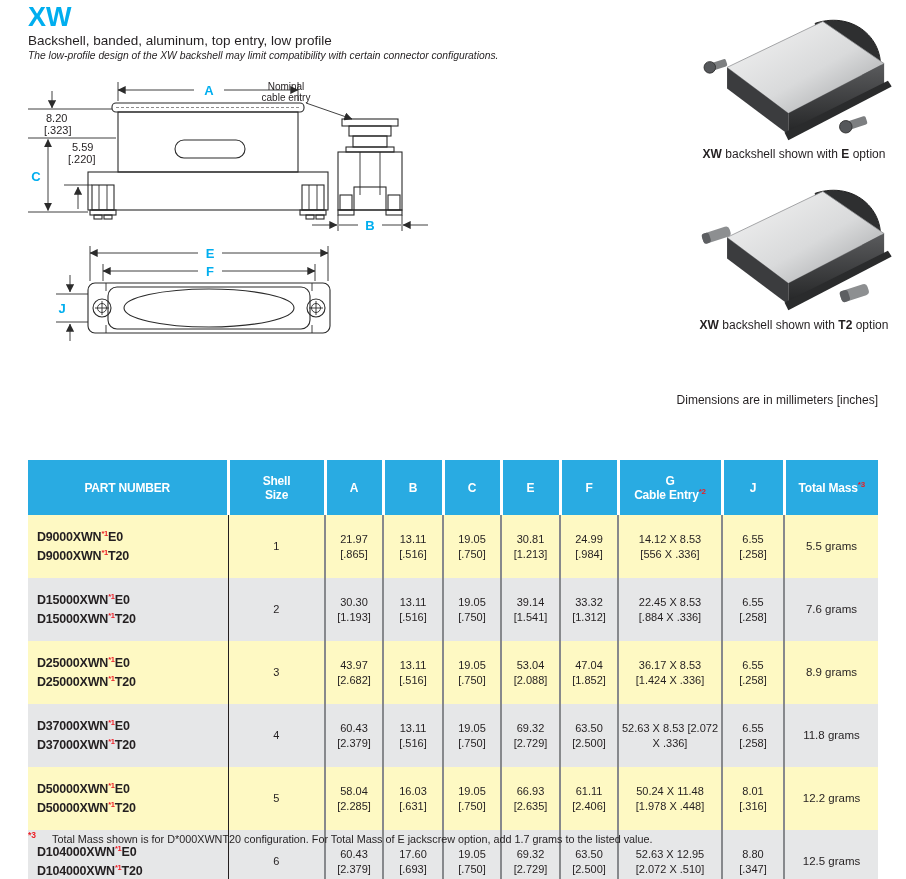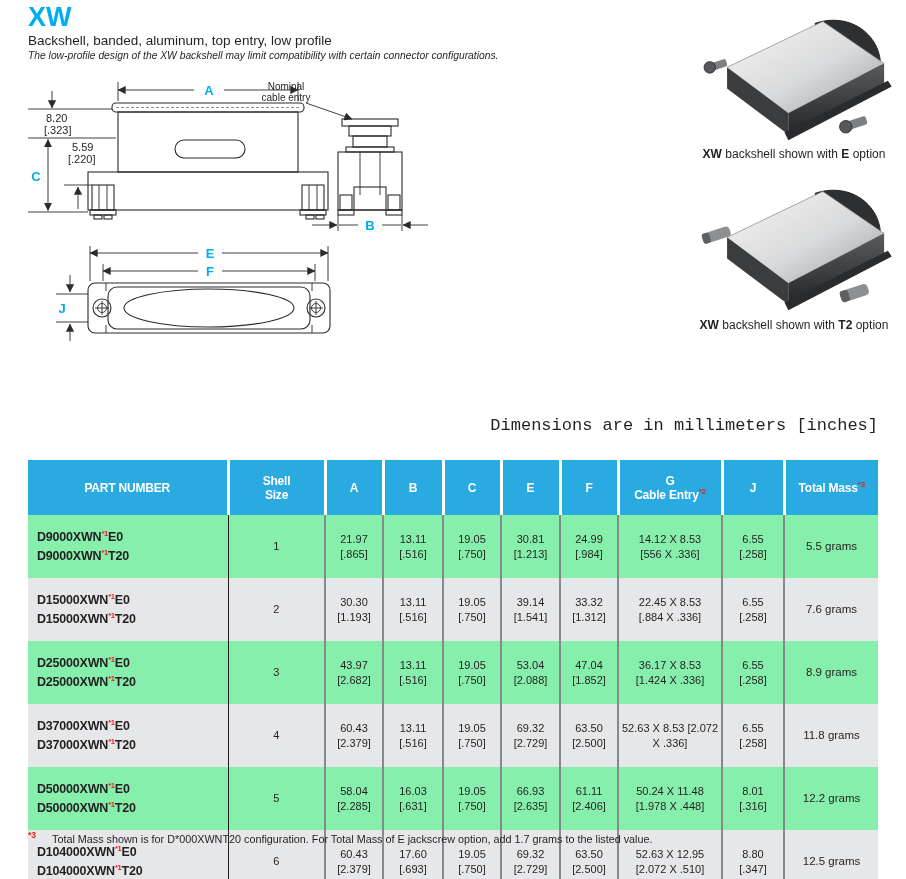--- a/index.html
+++ b/index.html
@@ -17,32 +17,32 @@
   .dw-txt{fill:#231F20;font-size:11px;font-family:"Liberation Sans",sans-serif;}
   .dw-small{fill:#231F20;font-size:10px;font-family:"Liberation Sans",sans-serif;}
   
   .photo{position:absolute;left:700px;width:192px;height:136px;}
   .photo2{top:178px;}
   .photo1{top:8px;}
   .caption{position:absolute;left:682px;width:224px;text-align:center;font-size:12px;}
   .cap1{top:147px;} .cap2{top:318px;}
   .caption b{font-weight:bold;}
   
-  .units{position:absolute;left:28px;top:416px;width:850px;text-align:right;font-size:17px;font-family:Liberation Mono, monospace;}
+  .units{position:absolute;left:28px;top:393px;width:850px;text-align:right;font-size:12px;}
   
   .tbl-wrap{position:absolute;left:28px;top:413px;width:850px;margin-top:47px;}
   table{border-collapse:collapse;table-layout:fixed;width:850px;}
   th{background:#29ABE2;color:#fff;font-size:12px;font-weight:bold;text-align:center;
      vertical-align:middle;height:55px;padding:0;letter-spacing:-0.2px;}
   th + th{border-left:3px solid #fff;}
   tbody td{vertical-align:middle;text-align:center;font-size:11px;line-height:1.35;padding:2px 1px;height:59px;}
   tbody td + td{border-left:2px solid #87898C;}
   tbody td.c-shell{border-left:1px solid #231F20;}
   tbody tr.alt{background:#E6E7E8;border-radius:26px;}
-  tbody tr{background:#86efac;}
+  tbody tr{background:#fef9c3;}
   table{border-bottom:1px solid #808285;}
   .c-pn{text-align:left !important;padding-left:9px !important;}
   .pn-line{font-weight:bold;font-size:12.5px;line-height:1.45;letter-spacing:-0.2px;}
   .rsup{color:#ED1C24;font-size:7.5px;font-weight:bold;vertical-align:super;line-height:0;}
   .hsup{color:#ED1C24;font-size:8px;font-weight:bold;vertical-align:super;line-height:0;}
   .c-mass{font-size:11.5px;}
   
   .footnotes{position:absolute;left:28px;top:831px;width:860px;}
   .footnote{font-size:10.8px;line-height:16.5px;white-space:nowrap;}
   .fn-marker{color:#ED1C24;font-weight:bold;font-size:8.5px;vertical-align:super;

